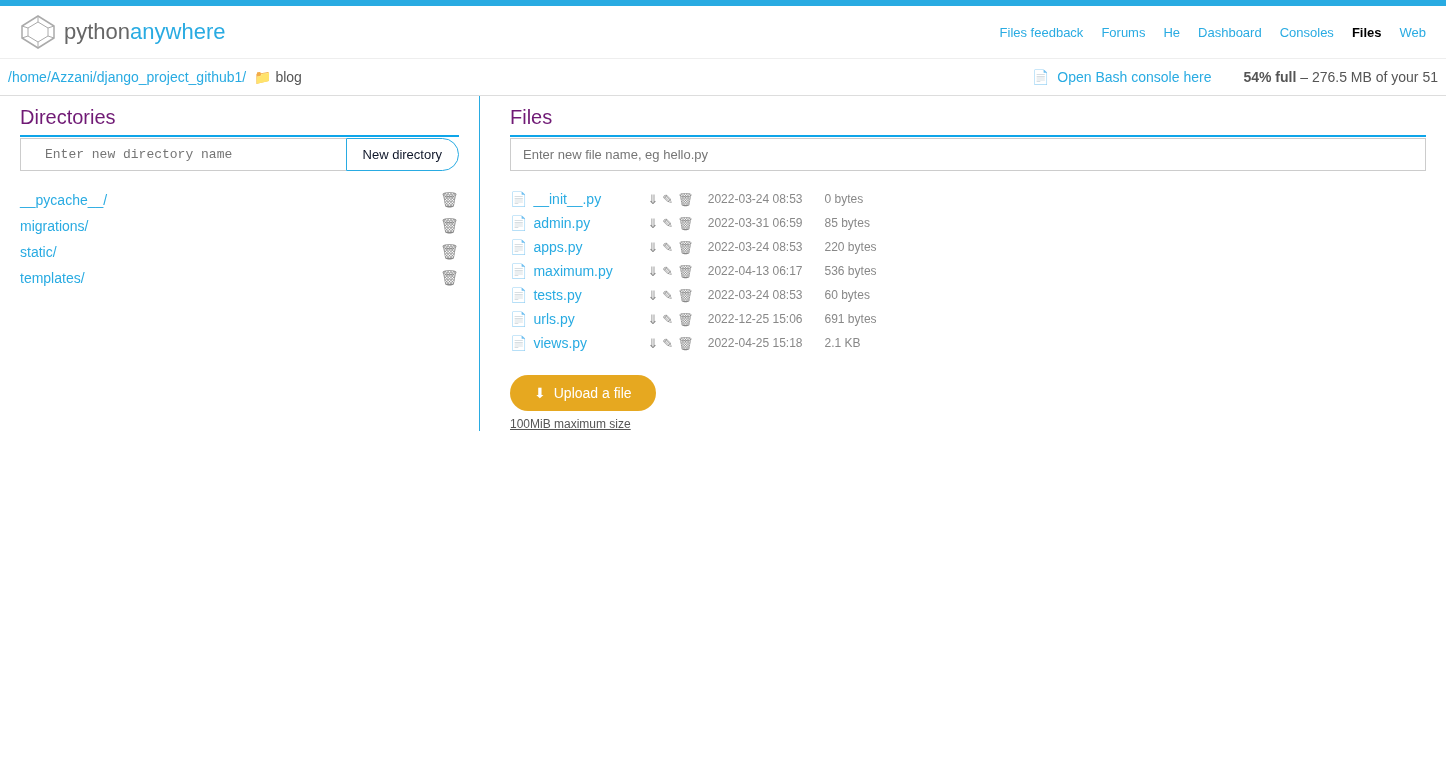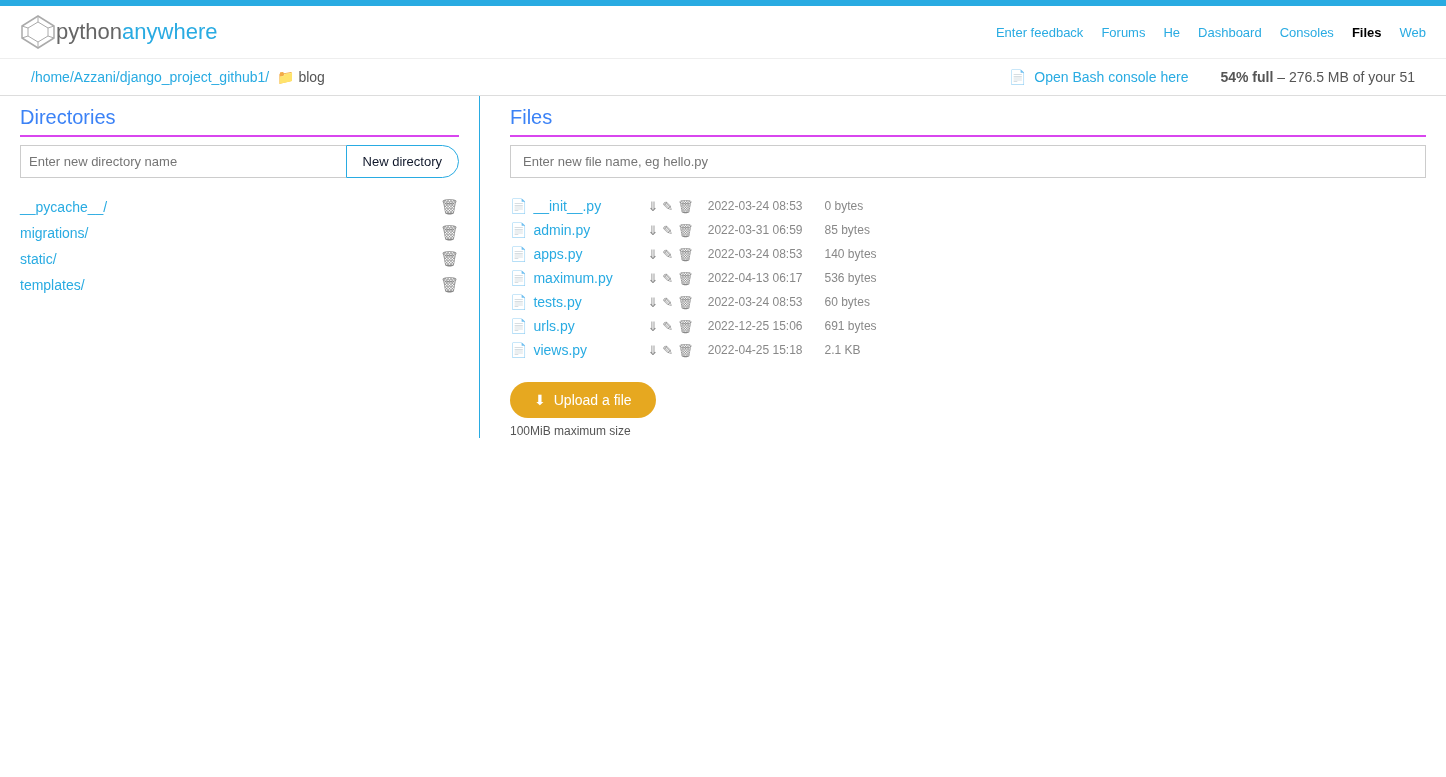--- a/index.html
+++ b/index.html
@@ -30,34 +30,35 @@
     }
     .top-nav-right a.active {
       color: #000;
       font-weight: bold;
     }
 
     
     .logo {
       display: flex;
       align-items: center;
+      gap: 8px;
     }
     .logo-text {
       font-size: 22px;
       color: #555;
     }
     .logo-text span.python { color: #666; font-weight: normal; }
     .logo-text span.anywhere { color: #29abe2; font-weight: normal; }
 
     
     .breadcrumb-bar {
       display: flex;
       align-items: flex-start;
       justify-content: space-between;
-      padding: 10px 31px;
+      padding: 10px 8px;
       border-bottom: 1px solid #ddd;
       gap: 48px;
     }
     .breadcrumb {
       font-size: 14px;
       color: #29abe2;
     }
     .breadcrumb a { color: #29abe2; text-decoration: none; }
     .breadcrumb span.current { color: #555; }
 
@@ -96,39 +97,40 @@
       padding-top: 10px;
     }
     .files-panel {
       flex: 1;
       padding-top: 10px;
     }
 
     .panel-title {
       font-size: 20px;
       font-weight: normal;
-      color: #3b82f6;
-      margin-bottom: 8px;
-      border-bottom: 2px solid #d946ef;
+      color: #701a75;
+      margin-bottom: 1px;
+      border-bottom: 2px solid #0ea5e9;
       padding-bottom: 6px;
     }
 
     
     .new-dir-form {
       display: flex;
       margin-bottom: 16px;
     }
     .new-dir-form input {
       flex: 1;
-      padding: 8px 8px;
+      padding: 8px 24px;
       border: 1px solid #ccc;
       border-right: none;
       font-size: 13px;
       color: #aaa;
       outline: none;
+      font-family: Liberation Mono, monospace;
     }
     .new-dir-form button {
       background: #fff;
       border: 1px solid #29abe2;
       color: #0f172a;
       padding: 8px 16px;
       cursor: pointer;
       font-size: 13px;
       border-radius: 0 20px 20px 0;
     }
@@ -223,20 +225,21 @@
       font-size: 14px;
       cursor: pointer;
       display: flex;
       align-items: center;
       gap: 8px;
     }
     .upload-max {
       font-size: 12px;
       color: #555;
       margin-top: 6px;
+      text-decoration: underline;
     }
 
     
     .logo-svg {
       width: 36px;
       height: 36px;
     }
   </style>
 </head>
 <body>
@@ -254,21 +257,21 @@
       <line x1="34" y1="24" x2="28" y2="22" stroke="#aaa" stroke-width="1"></line>
       <line x1="18" y1="34" x2="18" y2="28" stroke="#aaa" stroke-width="1"></line>
       <line x1="2" y1="24" x2="8" y2="22" stroke="#aaa" stroke-width="1"></line>
       <line x1="2" y1="12" x2="8" y2="14" stroke="#aaa" stroke-width="1"></line>
     </svg>
     <div class="logo-text">
       <span class="python">python</span><span class="anywhere">anywhere</span>
     </div>
   </div>
   <div class="top-nav-right">
-    <a href="#">Enter feedback</a>
+    <a href="#">Files feedback</a>
     <a href="#">Forums</a>
     <a href="#">He</a>
     <a href="#">Dashboard</a>
     <a href="#">Consoles</a>
     <a href="#" class="active">Files</a>
     <a href="#">Web</a>
   </div>
 </nav>
 
 <div class="breadcrumb-bar">
@@ -353,21 +356,21 @@
       </li>
       <li>
         <span class="file-icon">📄</span>
         <a href="#">apps.py</a>
         <span class="file-actions">
           <span>⇓</span>
           <span>✎</span>
           <span>🗑</span>
         </span>
         <span class="file-meta">2022-03-24 08:53</span>
-        <span class="file-size">140 bytes</span>
+        <span class="file-size">220 bytes</span>
       </li>
       <li>
         <span class="file-icon">📄</span>
         <a href="#">maximum.py</a>
         <span class="file-actions">
           <span>⇓</span>
           <span>✎</span>
           <span>🗑</span>
         </span>
         <span class="file-meta">2022-04-13 06:17</span>

